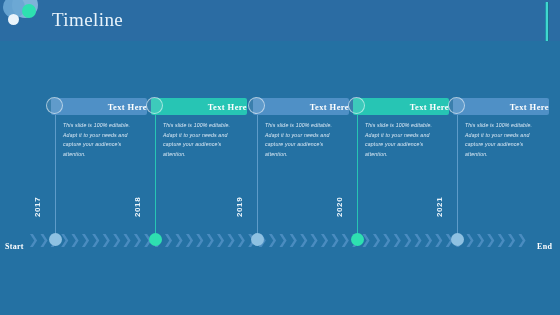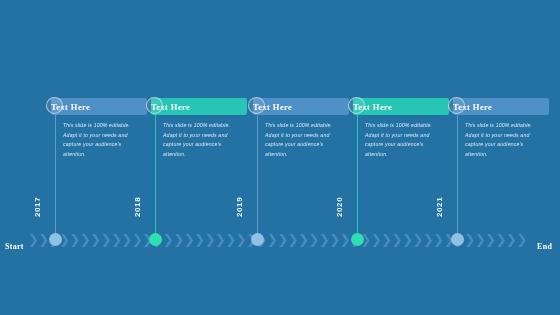--- a/index.html
+++ b/index.html
@@ -39,21 +39,21 @@
   }
   .card-head.blue{background:#4f90c6;}
   .card-head.teal{background:#27c5b4;}
   .head-circle{
     position:absolute;left:-5px;top:-1px;width:17px;height:17px;border-radius:50%;
     border:1.5px solid rgba(255,255,255,.55);
     background:rgba(255,255,255,.10);
     box-sizing:border-box;
   }
   .head-label{
-    width:100%;text-align:left;padding-left:0;box-sizing:border-box;
+    width:100%;text-align:right;padding-left:25px;box-sizing:border-box;
     font-family:"Liberation Serif", serif;
     font-size:8.5px;font-weight:bold;color:#ffffff;letter-spacing:.4px;
   }
   .card-body{
     margin-top:6px;margin-left:12px;width:74px;
     font-size:5.2px;line-height:1.85;color:#dceaf6;font-style:italic;
     letter-spacing:.15px;
   }
 
   
@@ -90,20 +90,30 @@
     font-size:8px;font-weight:bold;color:#ffffff;letter-spacing:.3px;
   }
   #label-start{left:5px;}
   #label-end{left:537px;}
 </style>
 </head>
 <body>
 
 <div id="slide">
 
+  <div id="header">
+    <div id="logo">
+      <div class="lg-c1"></div>
+      <div class="lg-c2"></div>
+      <div class="lg-c3"></div>
+      <div class="lg-c4"></div>
+    </div>
+    <div id="page-title">Timeline</div>
+    <div id="header-accent"></div>
+  </div>
 
   <div class="vline blue" style="left:55px;"></div>
   <div class="vline teal" style="left:155px;"></div>
   <div class="vline blue" style="left:257px;"></div>
   <div class="vline teal" style="left:357px;"></div>
   <div class="vline blue" style="left:457px;"></div>
 
   <div class="col" style="left:51px;">
     <div class="card-head blue">
       <span class="head-circle"></span>

